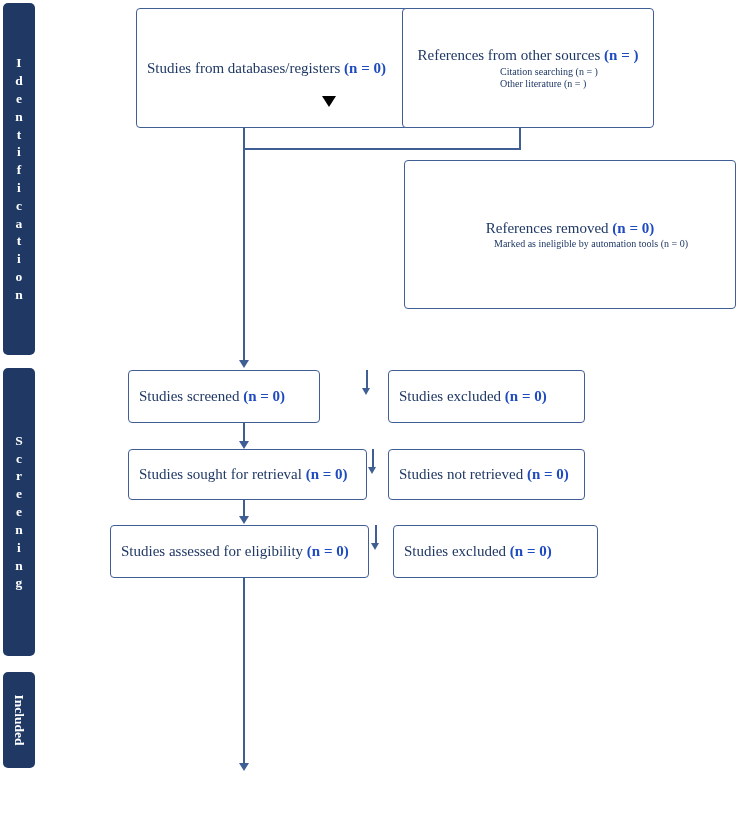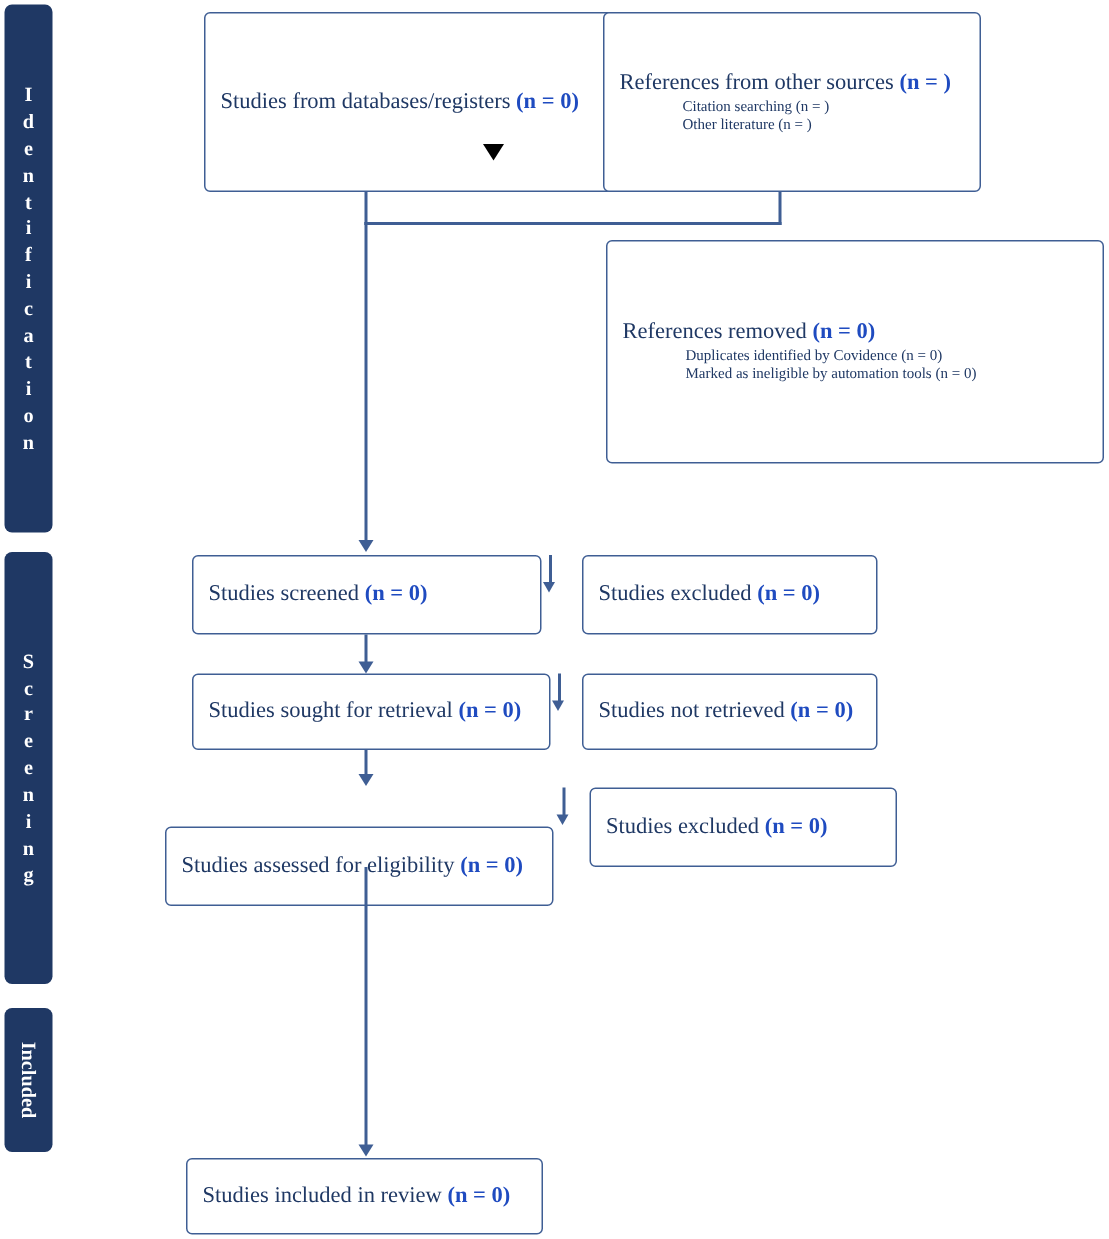--- a/index.html
+++ b/index.html
@@ -73,35 +73,36 @@
     list-style: none;
   }
   .flow-box .sub-list li {
     font-size: 10px;
     line-height: 1.22;
     white-space: nowrap;
     padding-left: 42px;
   }
   .flow-box.has-sub {
     justify-content: center;
+    align-items: center;
   }
   b.nval {
     font-weight: bold;
     color: #1F4BC0;
   }
 
   
   #box-databases     { left: 108px; top: 8px;   width: 274px; height: 120px; margin-left: 28px; }
   #box-other-sources { left: 402px; top: 8px;   width: 252px; height: 120px; }
   #box-removed       { left: 404px; top: 160px; width: 332px; height: 149px; }
-  #box-screened      { left: 128px; top: 370px; width: 233px; height: 53px;  }
+  #box-screened      { left: 128px; top: 370px; width: 192px; height: 53px;  }
   #box-excluded-1    { left: 388px; top: 370px; width: 197px; height: 53px;  }
   #box-sought        { left: 128px; top: 449px; width: 239px; height: 51px;  }
   #box-not-retrieved { left: 388px; top: 449px; width: 197px; height: 51px;  }
-  #box-assessed      { left: 110px; top: 551px; width: 259px; height: 53px;  }
+  #box-assessed      { left: 110px; top: 525px; width: 259px; height: 53px;  }
   #box-excluded-2    { left: 393px; top: 525px; width: 205px; height: 53px;  }
   #box-included      { left: 124px; top: 772px; width: 238px; height: 51px;  }
 
   
   .conn {
     position: absolute;
     background: #3F5E94;
   }
   .conn-v { width: 2px; }
   .conn-h { height: 2px; }
@@ -187,21 +188,20 @@
     <div class="line-main"><span>References from other sources </span><b class="nval">(n = )</b></div>
     <ul class="sub-list">
       <li>Citation searching (n = )</li>
       <li>Other literature (n = )</li>
     </ul>
   </div>
 
   <div class="flow-box has-sub" id="box-removed">
     <div class="line-main"><span>References removed </span><b class="nval">(n = 0)</b></div>
     <ul class="sub-list">
-      <li>Duplicates identified by Covidence (n = 0)</li>
       <li>Marked as ineligible by automation tools (n = 0)</li>
     </ul>
   </div>
 
   <div class="flow-box" id="box-screened">
     <div class="line-main"><span>Studies screened </span><b class="nval">(n = 0)</b></div>
   </div>
 
   <div class="flow-box" id="box-excluded-1">
     <div class="line-main"><span>Studies excluded </span><b class="nval">(n = 0)</b></div>
@@ -216,23 +216,20 @@
   </div>
 
   <div class="flow-box" id="box-assessed">
     <div class="line-main"><span>Studies assessed for eligibility </span><b class="nval">(n = 0)</b></div>
   </div>
 
   <div class="flow-box" id="box-excluded-2">
     <div class="line-main"><span>Studies excluded </span><b class="nval">(n = 0)</b></div>
   </div>
 
-  <div class="flow-box" id="box-included">
-    <div class="line-main"><span>Studies included in review </span><b class="nval">(n = 0)</b></div>
-  </div>
 
   <div class="conn conn-v" style="left:243px; top:128px; height:22px;"></div>
 
   <div class="conn conn-h" style="left:243px; top:148px; width:278px;"></div>
 
   <div class="conn conn-v" style="left:519px; top:128px; height:22px;"></div>
 
   <div class="conn conn-v" style="left:243px; top:148px; height:214px;"></div>
   <div class="arrow-down" style="left:239px; top:360px;"></div>
 

